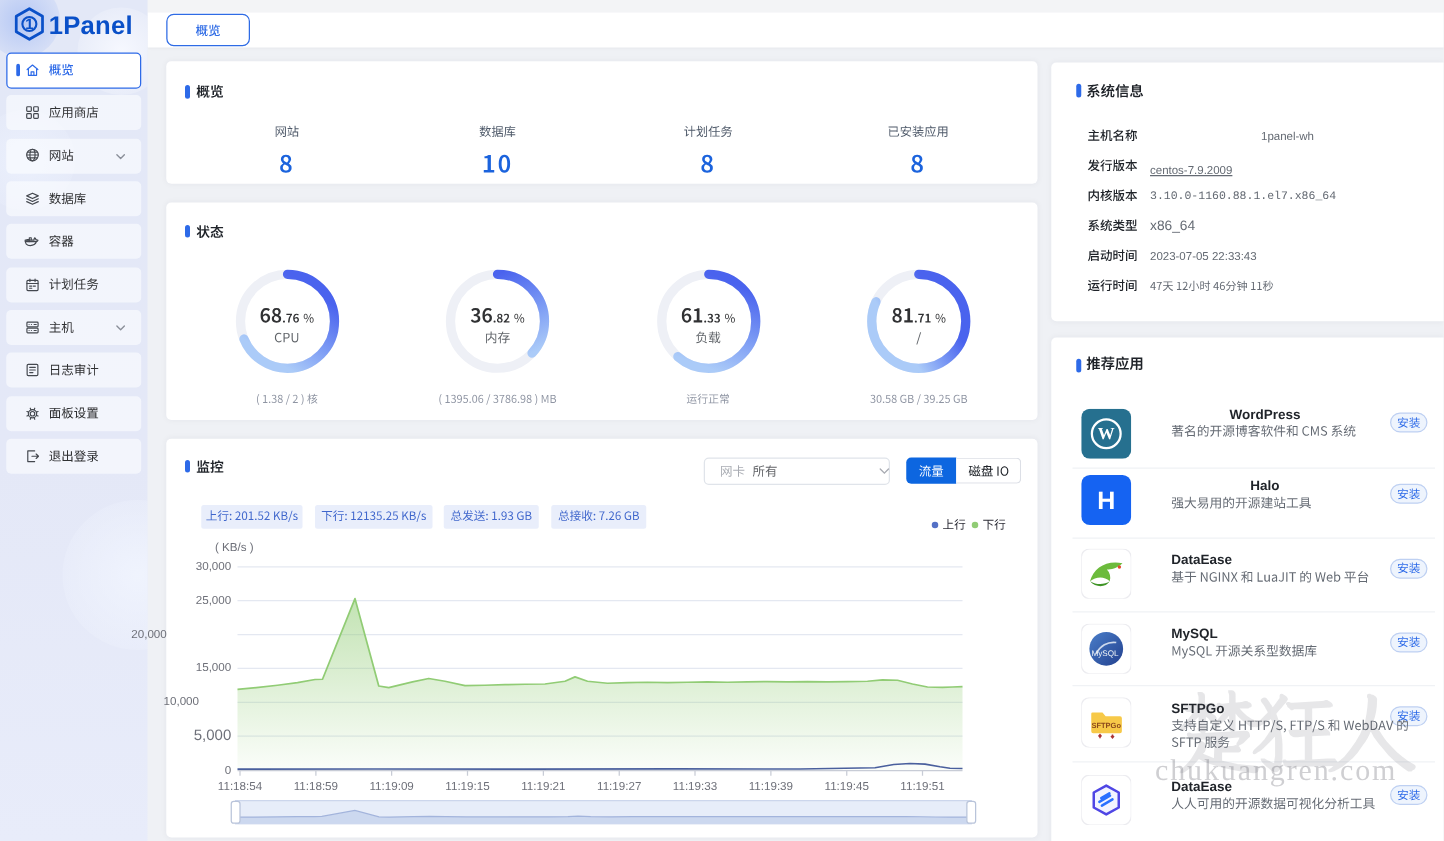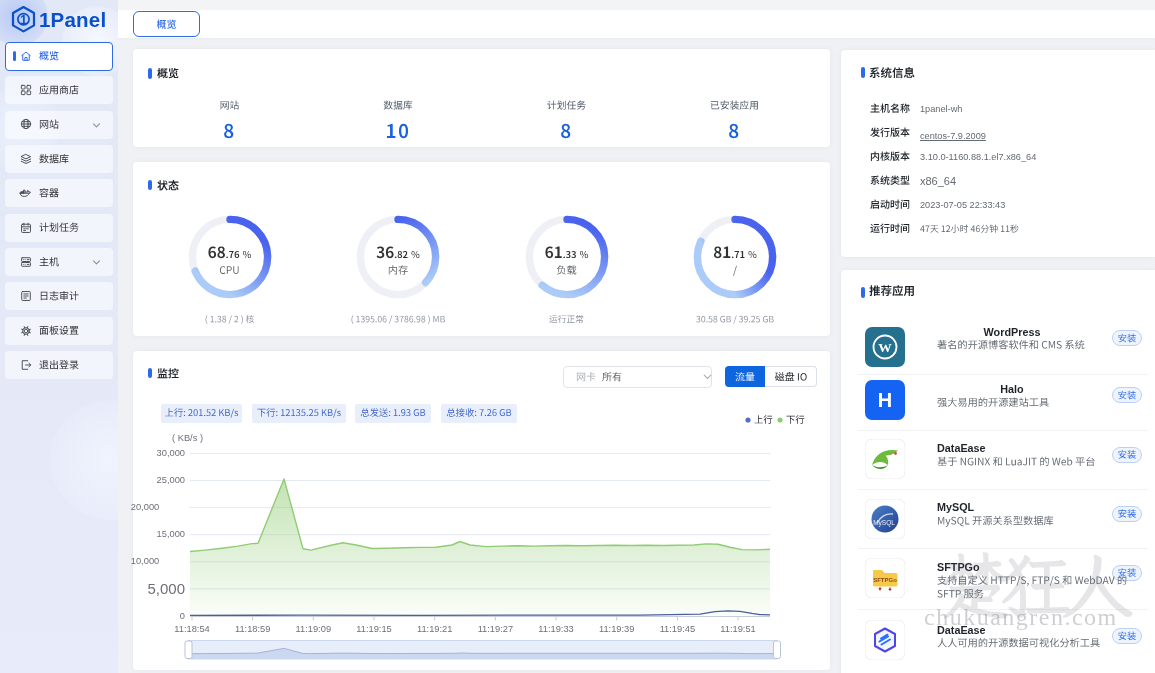--- a/index.html
+++ b/index.html
@@ -199,39 +199,39 @@
     <polyline points="190,551.5 205,550.1 222,548.2 238,546.1 252,543.6 258,543.4 284,478.9 303,548.8 311,550.1 330,545.5 343,542.8 356,545.0 372,548.5 388,548.2 404,547.7 420,547.4 436,547.2 452,545.0 460,541.5 470,545.0 486,546.6 502,546.1 518,545.8 534,546.1 550,545.8 566,545.5 582,545.8 598,545.5 614,545.3 630,545.5 646,545.3 662,545.5 678,545.3 694,545.0 706,543.9 718,544.2 730,547.2 742,549.6 754,549.9 762,549.6 770,549.3" fill="none" stroke="#91cc75" stroke-width="1.4" stroke-linejoin="round"></polyline>
     <polyline points="190,615.3 300,615.2 420,615.3 540,615.1 640,615.2 700,614.2 715,611.6 728,610.8 740,611.3 752,613.4 760,614.6 770,614.8" fill="none" stroke="#4a5f9d" stroke-width="1.3" stroke-linejoin="round"></polyline>
     <rect x="188.5" y="640.5" width="588.5" height="18.5" fill="#e7edf9" stroke="#ccd6ec" stroke-width="1"></rect>
     <path d="M188.5,659 L188.5,653.7 L188.5,653.7 L203.7,653.6 L221.0,653.5 L237.2,653.3 L251.4,653.2 L257.5,653.1 L283.9,648.4 L303.2,653.5 L311.3,653.6 L330.6,653.3 L343.7,653.1 L356.9,653.3 L373.2,653.5 L389.4,653.5 L405.6,653.5 L421.9,653.4 L438.1,653.4 L454.3,653.3 L462.5,653.0 L472.6,653.3 L488.8,653.4 L505.1,653.3 L521.3,653.3 L537.5,653.3 L553.8,653.3 L570.0,653.3 L586.2,653.3 L602.5,653.3 L618.7,653.3 L634.9,653.3 L651.2,653.3 L667.4,653.3 L683.7,653.3 L699.9,653.3 L712.1,653.2 L724.2,653.2 L736.4,653.4 L748.6,653.6 L760.8,653.6 L768.9,653.6 L777.0,653.6 L777.0,653.6 L777,659 Z" fill="#ccd8ef"></path>
     <polyline points="188.5,653.7 188.5,653.7 203.7,653.6 221.0,653.5 237.2,653.3 251.4,653.2 257.5,653.1 283.9,648.4 303.2,653.5 311.3,653.6 330.6,653.3 343.7,653.1 356.9,653.3 373.2,653.5 389.4,653.5 405.6,653.5 421.9,653.4 438.1,653.4 454.3,653.3 462.5,653.0 472.6,653.3 488.8,653.4 505.1,653.3 521.3,653.3 537.5,653.3 553.8,653.3 570.0,653.3 586.2,653.3 602.5,653.3 618.7,653.3 634.9,653.3 651.2,653.3 667.4,653.3 683.7,653.3 699.9,653.3 712.1,653.2 724.2,653.2 736.4,653.4 748.6,653.6 760.8,653.6 768.9,653.6 777.0,653.6 777.0,653.6" fill="none" stroke="#a3b4dc" stroke-width="1"></polyline>
     <rect x="185.0" y="641.0" width="7" height="17.5" rx="2" fill="#fff" stroke="#b9c4da" stroke-width="1"></rect>
     <rect x="773.5" y="641.0" width="7" height="17.5" rx="2" fill="#fff" stroke="#b9c4da" stroke-width="1"></rect>
   </svg>
 <div style="position:absolute;left:105px;top:447.9px;width:80px;height:11px;font-size:9.3px;color:#6e7079;text-align:right;line-height:11px;">30,000</div>
 <div style="position:absolute;left:105px;top:475.0px;width:80px;height:11px;font-size:9.3px;color:#6e7079;text-align:right;line-height:11px;">25,000</div>
-<div style="position:absolute;left:105px;top:502.1px;width:80px;height:11px;font-size:9.3px;color:#6e7079;text-align:center;line-height:11px;">20,000</div>
+<div style="position:absolute;left:105px;top:502.1px;width:80px;height:11px;font-size:9.3px;color:#6e7079;text-align:left;line-height:11px;">20,000</div>
 <div style="position:absolute;left:105px;top:529.2px;width:80px;height:11px;font-size:9.3px;color:#6e7079;text-align:right;line-height:11px;">15,000</div>
 <div style="position:absolute;left:105px;top:556.3px;width:80px;height:11px;font-size:9.3px;color:#6e7079;text-align:center;line-height:11px;">10,000</div>
-<div style="position:absolute;left:105px;top:583.4px;width:80px;height:11px;font-size:15px;color:#6e7079;text-align:right;line-height:11px;">5,000</div>
+<div style="position:absolute;left:105px;top:583.4px;width:80px;height:11px;font-size:12px;color:#6e7079;text-align:right;line-height:11px;">5,000</div>
 <div style="position:absolute;left:105px;top:610.5px;width:80px;height:11px;font-size:9.3px;color:#6e7079;text-align:right;line-height:11px;">0</div>
 <div style="position:absolute;left:172px;top:433px;width:60px;height:11px;font-size:9.3px;color:#6e7079;line-height:11px;">(&nbsp;KB/s&nbsp;)</div>
 <div style="position:absolute;left:162.0px;top:624px;width:60px;height:11px;font-size:9.3px;color:#6e7079;text-align:center;line-height:11px;">11:18:54</div>
 <div style="position:absolute;left:222.7px;top:624px;width:60px;height:11px;font-size:9.3px;color:#6e7079;text-align:center;line-height:11px;">11:18:59</div>
 <div style="position:absolute;left:283.3px;top:624px;width:60px;height:11px;font-size:9.3px;color:#6e7079;text-align:center;line-height:11px;">11:19:09</div>
 <div style="position:absolute;left:344.0px;top:624px;width:60px;height:11px;font-size:9.3px;color:#6e7079;text-align:center;line-height:11px;">11:19:15</div>
 <div style="position:absolute;left:404.7px;top:624px;width:60px;height:11px;font-size:9.3px;color:#6e7079;text-align:center;line-height:11px;">11:19:21</div>
 <div style="position:absolute;left:465.4px;top:624px;width:60px;height:11px;font-size:9.3px;color:#6e7079;text-align:center;line-height:11px;">11:19:27</div>
 <div style="position:absolute;left:526.0px;top:624px;width:60px;height:11px;font-size:9.3px;color:#6e7079;text-align:center;line-height:11px;">11:19:33</div>
 <div style="position:absolute;left:586.7px;top:624px;width:60px;height:11px;font-size:9.3px;color:#6e7079;text-align:center;line-height:11px;">11:19:39</div>
 <div style="position:absolute;left:647.4px;top:624px;width:60px;height:11px;font-size:9.3px;color:#6e7079;text-align:center;line-height:11px;">11:19:45</div>
 <div style="position:absolute;left:708.0px;top:624px;width:60px;height:11px;font-size:9.3px;color:#6e7079;text-align:center;line-height:11px;">11:19:51</div>
-<div style="position:absolute;left:920px;top:103px;width:220px;height:12px;font-size:9.2px;color:#646a73;line-height:12px;">1panel-wh</div>
+<div style="position:absolute;left:920px;top:103px;width:220px;height:12px;font-size:9.2px;color:#646a73;line-height:12px;text-align:center;">1panel-wh</div>
 <div style="position:absolute;left:920px;top:130px;width:220px;height:12px;font-size:9.2px;color:#646a73;line-height:12px;text-decoration:underline;">centos-7.9.2009</div>
-<div style="position:absolute;left:920px;top:151px;width:220px;height:12px;font-size:9.2px;color:#646a73;line-height:12px;">3.10.0-1160.88.1.el7.x86_64</div>
+<div style="position:absolute;left:920px;top:151px;width:220px;height:12px;font-size:9.2px;color:#646a73;line-height:12px;font-family:Liberation Mono, monospace;">3.10.0-1160.88.1.el7.x86_64</div>
 <div style="position:absolute;left:920px;top:175px;width:220px;height:12px;font-size:11px;color:#646a73;line-height:12px;">x86_64</div>
 <div style="position:absolute;left:920px;top:199px;width:220px;height:12px;font-size:9.2px;color:#646a73;line-height:12px;">2023-07-05 22:33:43</div>
 <div style="position:absolute;left:858px;top:373.8px;width:290px;height:1px;background:#f0f2f5;"></div>
 <div style="position:absolute;left:858px;top:429.9px;width:290px;height:1px;background:#f0f2f5;"></div>
 <div style="position:absolute;left:858px;top:489px;width:290px;height:1px;background:#f0f2f5;"></div>
 <div style="position:absolute;left:858px;top:548px;width:290px;height:1px;background:#f0f2f5;"></div>
 <div style="position:absolute;left:858px;top:608.7px;width:290px;height:1px;background:#f0f2f5;"></div>
 <div style="position:absolute;left:937px;top:326px;width:150px;height:13px;font-size:10.8px;font-weight:bold;color:#1f2329;line-height:13px;text-align:center;">WordPress</div>
 <div style="position:absolute;left:1112px;top:330.3px;width:30px;height:16px;background:#eef4fd;border:1px solid #bed0f2;border-radius:8px;"></div>
 <div style="position:absolute;left:937px;top:383px;width:150px;height:13px;font-size:10.8px;font-weight:bold;color:#1f2329;line-height:13px;text-align:center;">Halo</div>

